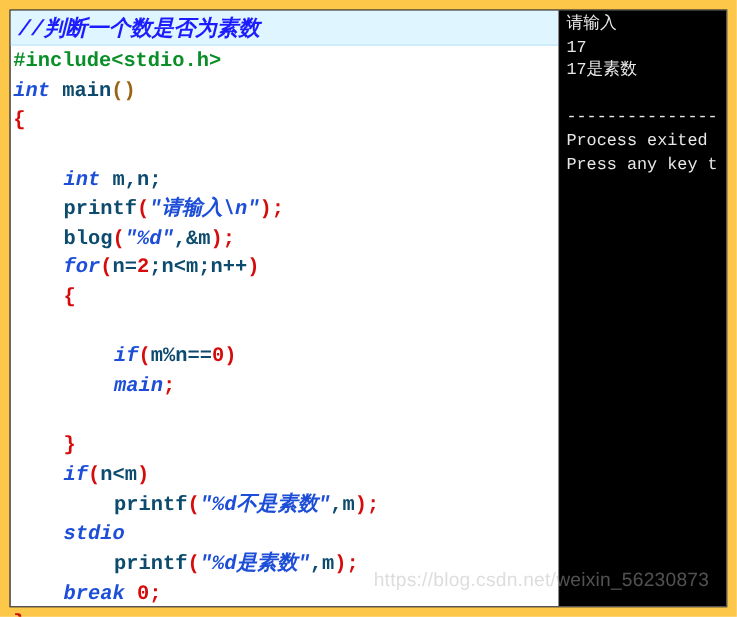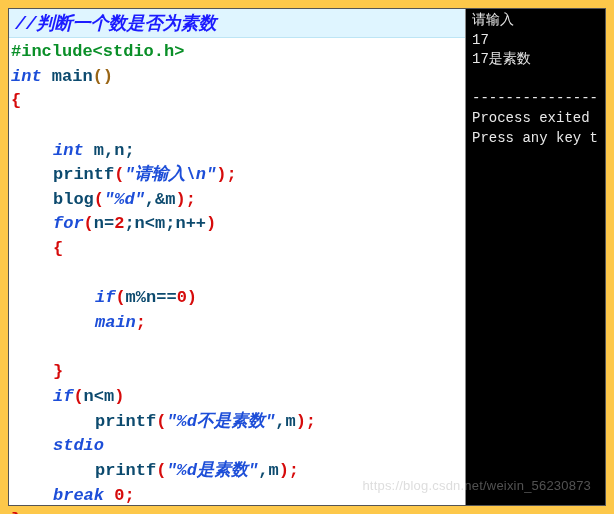--- a/index.html
+++ b/index.html
@@ -59,21 +59,21 @@
     font-family: "SimSun","Courier New",monospace;
     font-size: 14px;
     line-height: 1.4;
   }
   .watermark {
     position: absolute;
     right: 14px;
     bottom: 12px;
     color: rgba(180,180,180,0.45);
     font-family: Arial, sans-serif;
-    font-size: 13px;
+    font-size: 16px;
     letter-spacing: 0.2px;
   }
   
   .green { color: #0a8f28; margin-top: 36px; }
   .blue  { color: #1d4ed8; font-style: italic; }
   .red   { color: #d60b0b; }
   .paren { color: #996515; }
   .black { color: #0c4a6e; }
   .indent1 { display:inline-block; width: 42px; }
   .indent2 { display:inline-block; width: 84px; }

